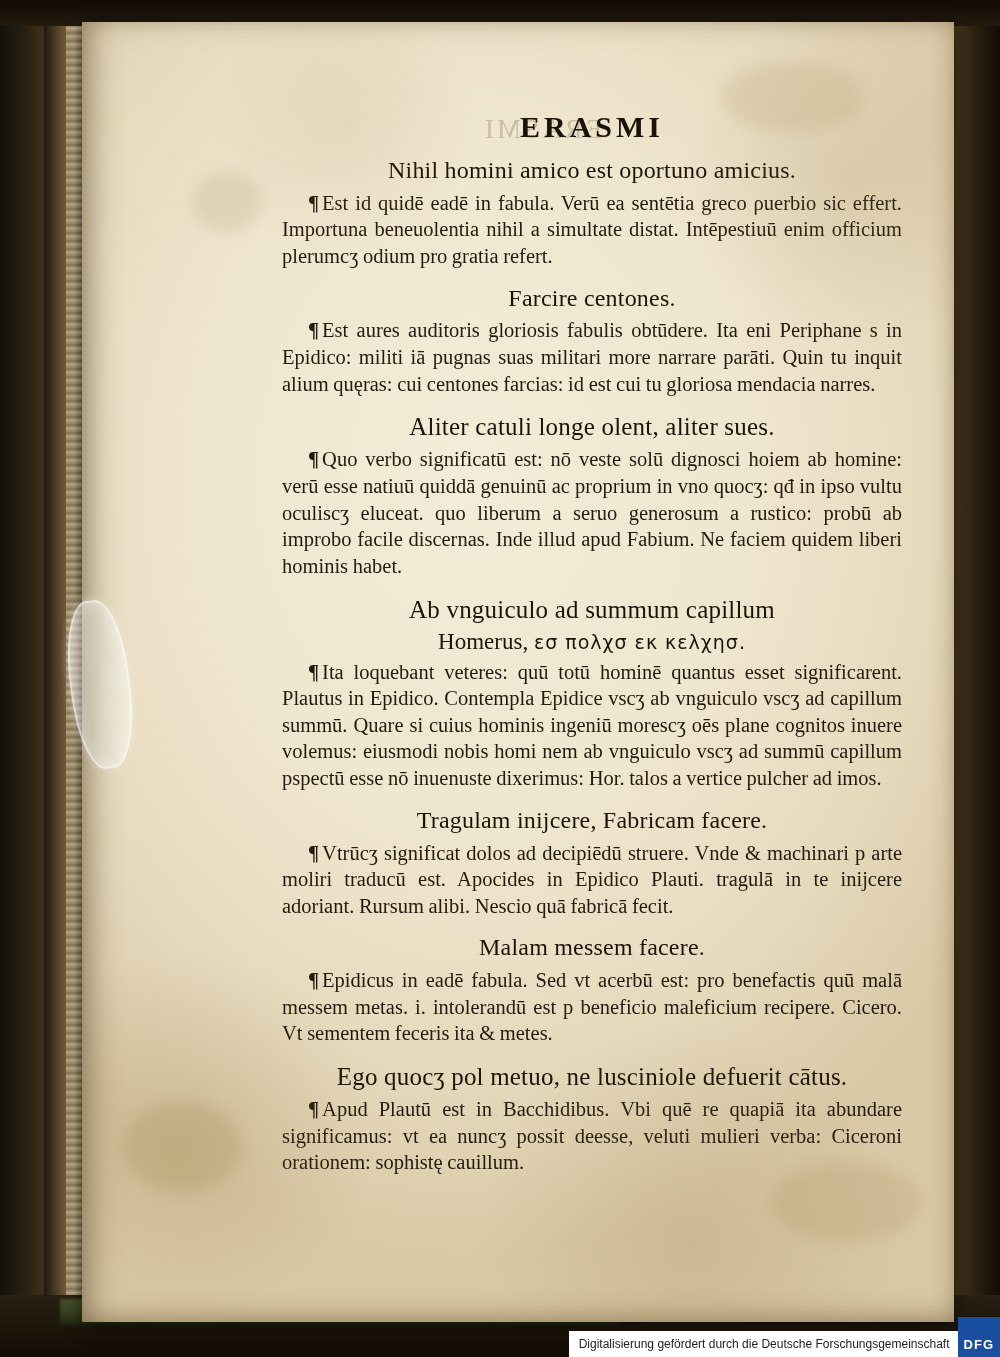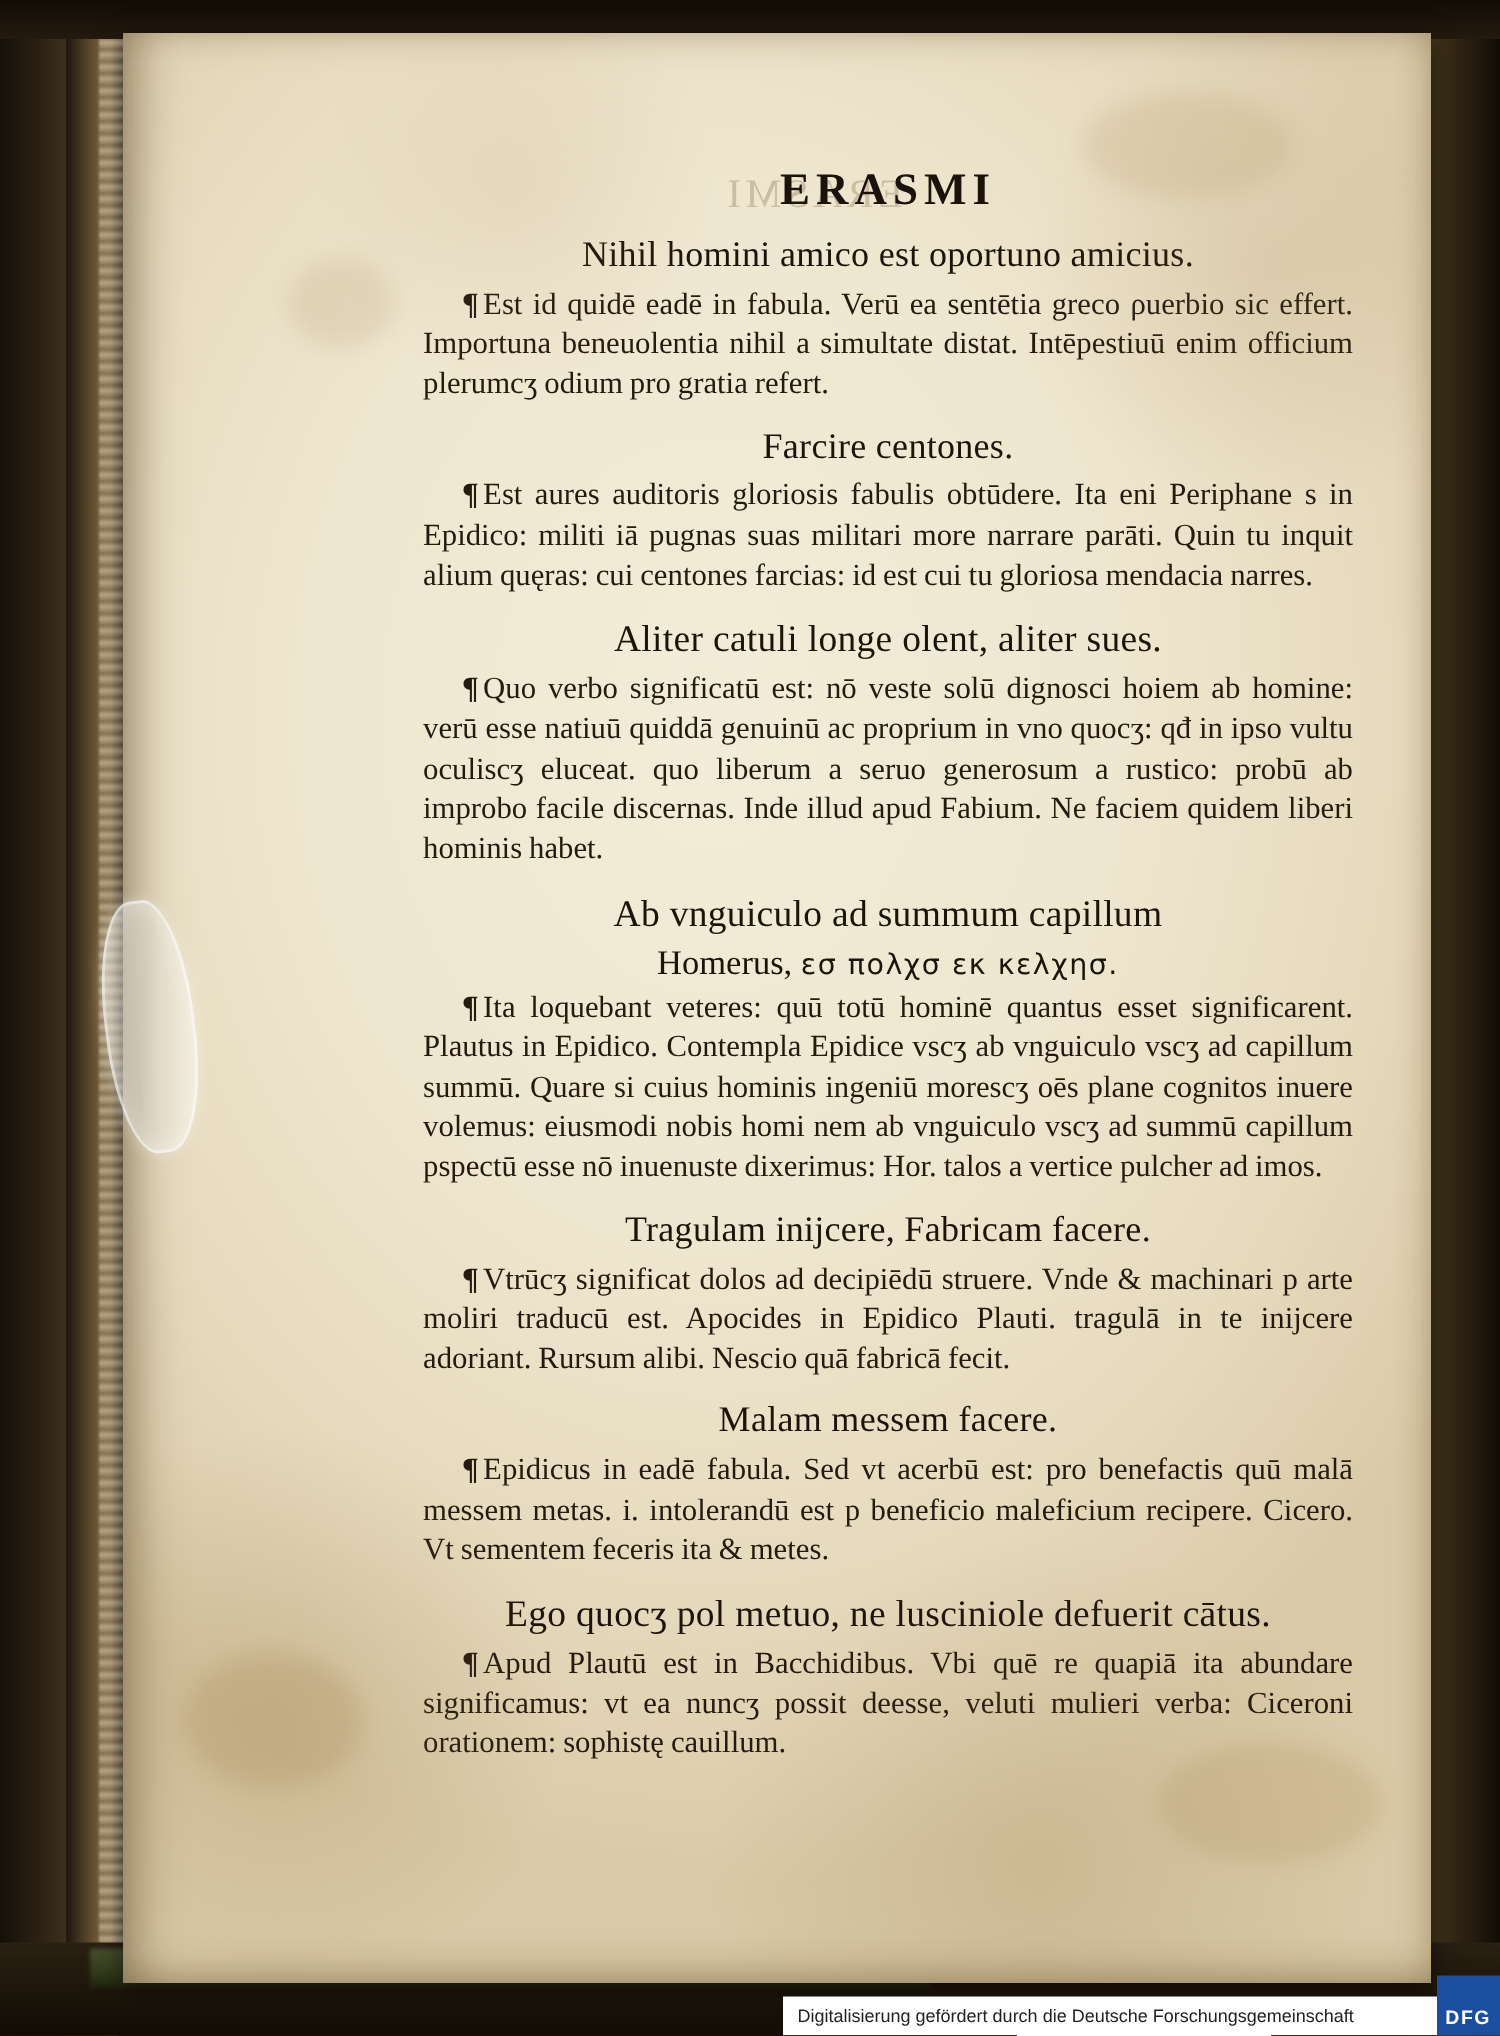--- a/index.html
+++ b/index.html
@@ -194,21 +194,20 @@
 
   
   .footer-banner {
     position: absolute;
     right: 0; bottom: 0;
     height: 26px;
     display: flex;
     align-items: center;
     background: #ffffff;
     padding: 0 0 0 10px;
-    gap: 47px;
   }
   .footer-text {
     font-family: "Liberation Sans", sans-serif;
     font-size: 12px;
     color: #222;
     padding-right: 8px;
     white-space: nowrap;
   }
   .dfg-logo {
     background: #1a4fa0;

